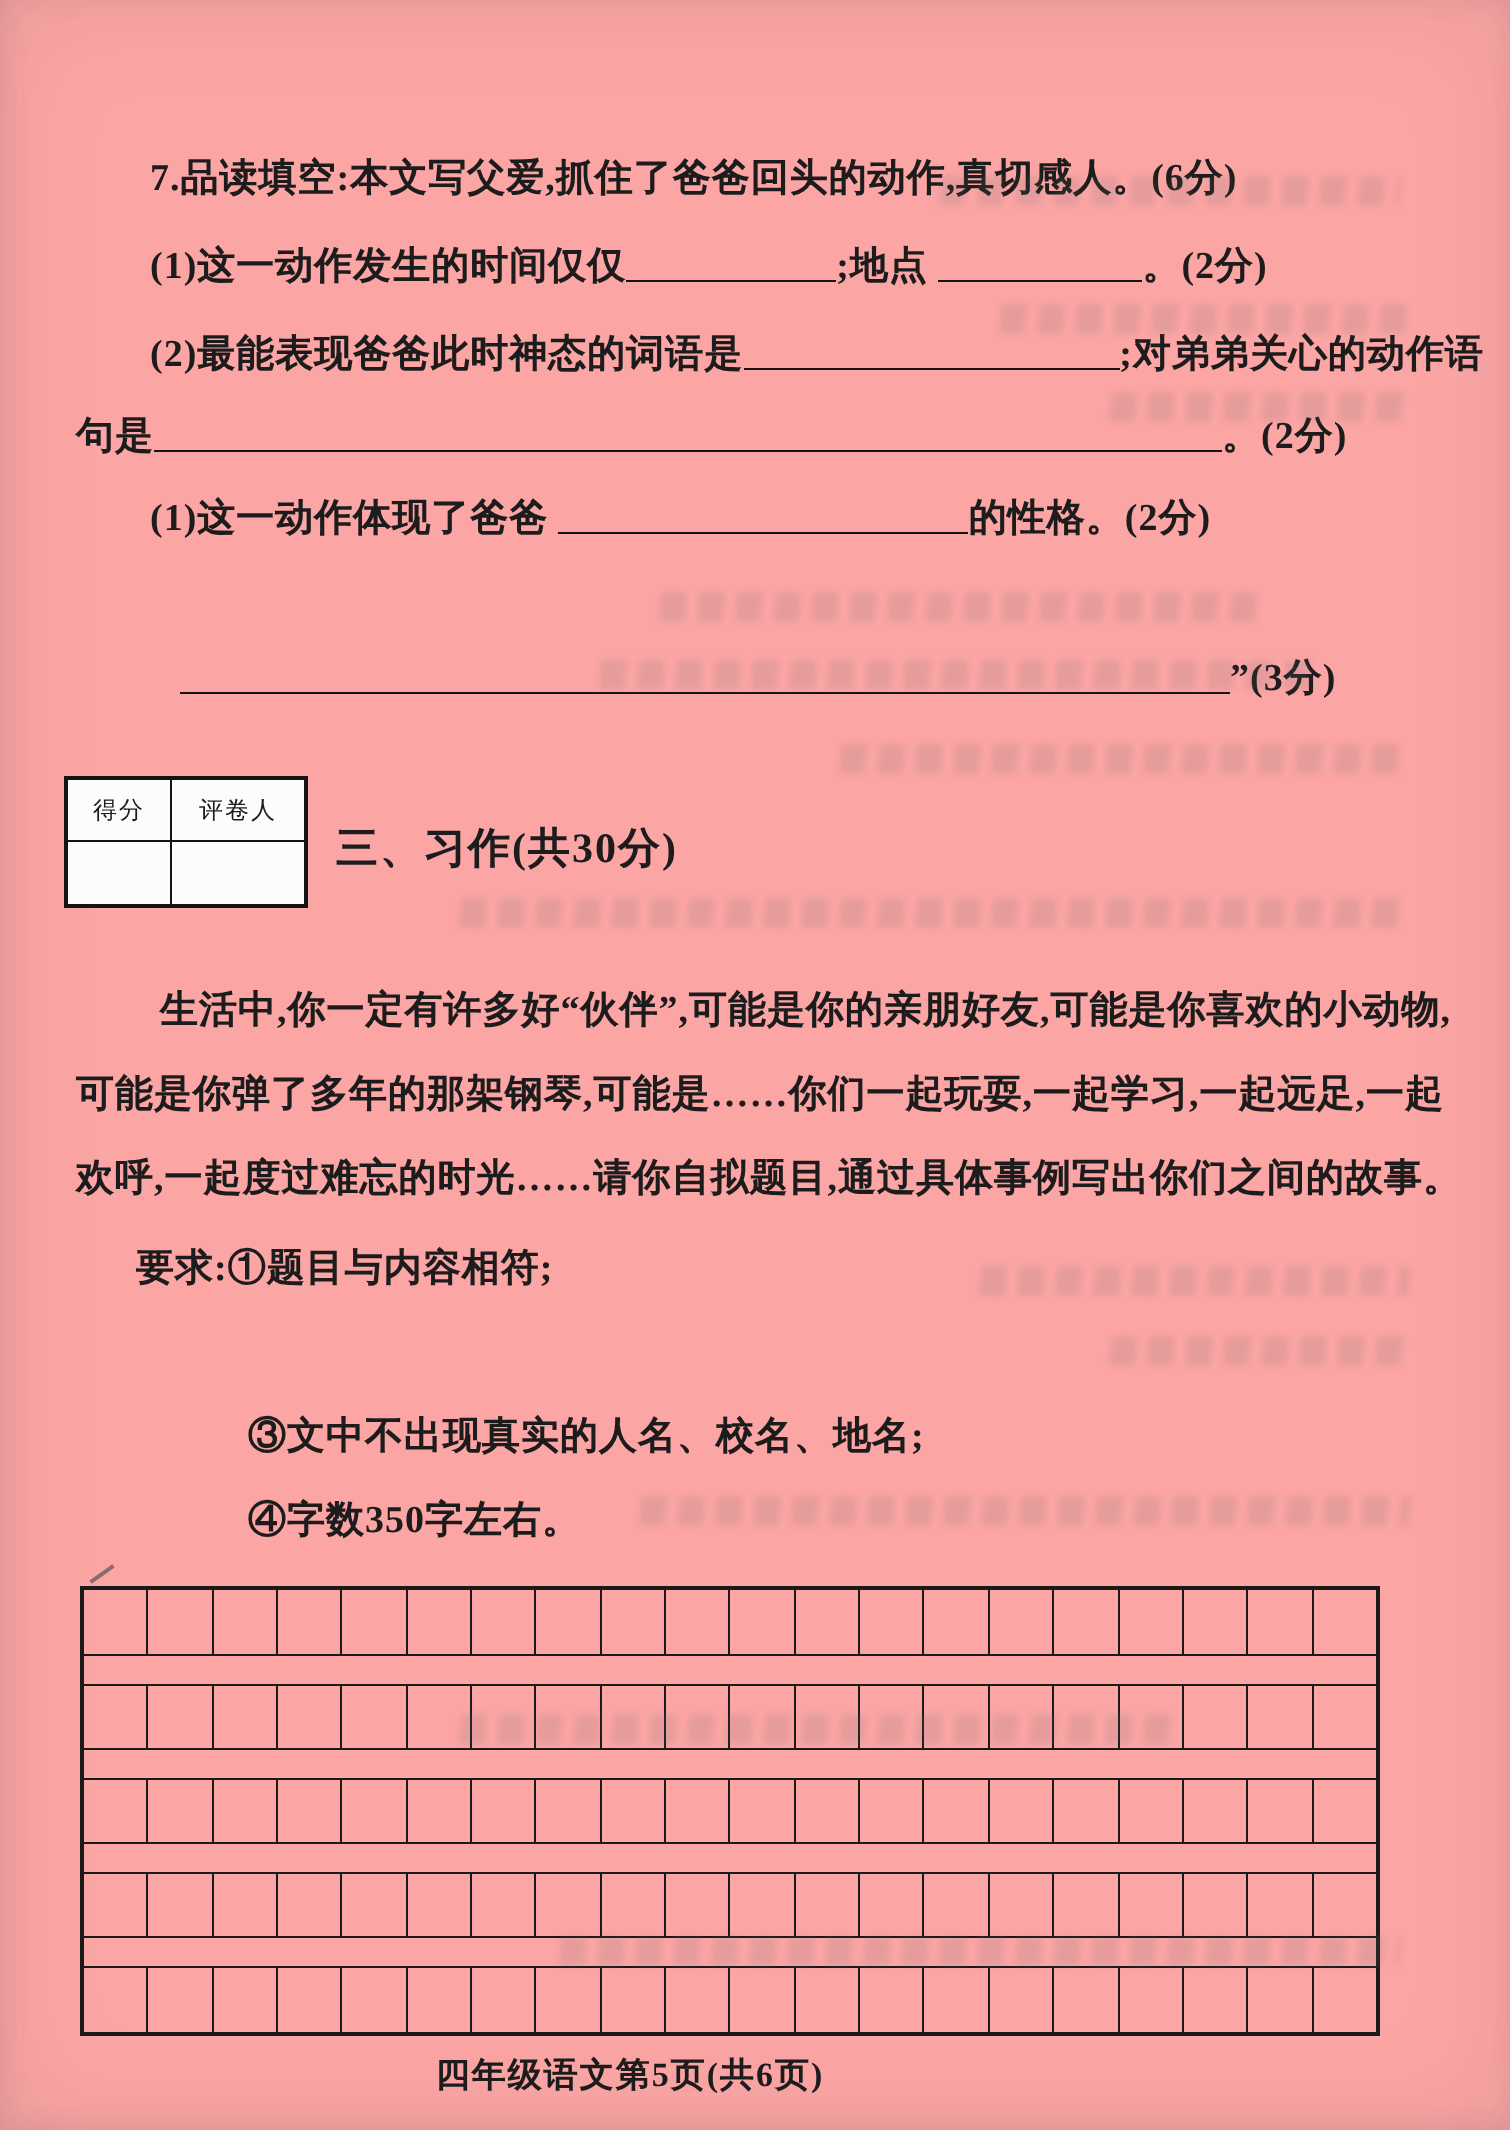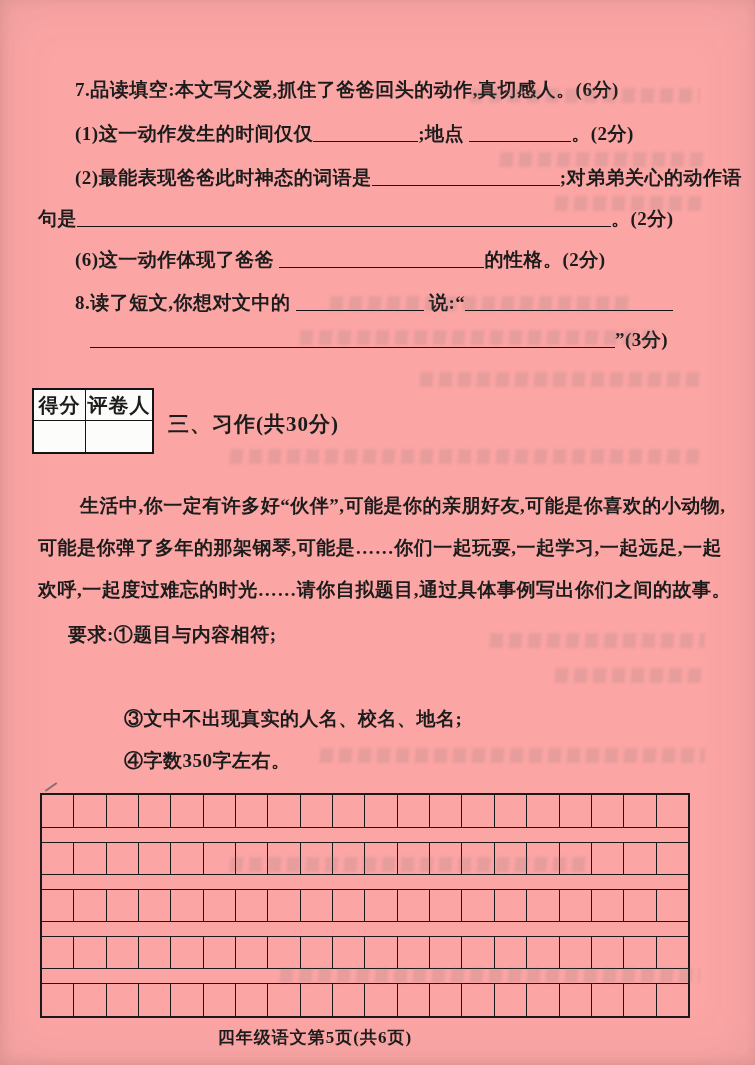--- a/index.html
+++ b/index.html
@@ -39,21 +39,21 @@
     border:2px solid #141414;
     display:grid;
     grid-template-columns:52px 1fr;
     grid-template-rows:31px 1fr;
     background:#fcfcfa;
   }
   .score-table .cell{
     border-right:1.6px solid #141414;
     border-bottom:1.6px solid #141414;
     display:flex;align-items:center;justify-content:center;
-    font-size:20px;font-weight:700;letter-spacing:1px;
+    font-size:12px;font-weight:400;letter-spacing:1px;
   }
   .score-table .cell:nth-child(2n){border-right:none;}
   .score-table .cell:nth-child(3),.score-table .cell:nth-child(4){border-bottom:none;}
   .section-title{
     position:absolute;left:168px;top:410px;
     font-size:21px;font-weight:700;letter-spacing:1px;font-family:Liberation Serif, serif;
   }
   
   .comp-grid{
     position:absolute;left:40px;top:793px;
@@ -113,26 +113,23 @@
 
   <div class="line" style="left:75px;top:164px;">
     <span>(2)最能表现爸爸此时神态的词语是</span><span class="blank" style="width:188px;"></span><span>;对弟弟关心的动作语</span>
   </div>
 
   <div class="line" style="left:38px;top:205px;">
     <span>句是</span><span class="blank" style="width:534px;"></span><span>。(2分)</span>
   </div>
 
   <div class="line" style="left:75px;top:246px;">
-    <span>(6)这一动作体现了爸爸</span>&nbsp;<span class="blank" style="width:205px;"></span><span>的性格。(2分)</span>
-  </div>
-
-  <div class="line" style="left:75px;top:289px;">
-    <span>8.读了短文,你想对文中的</span>&nbsp;<span class="blank" style="width:128px;"></span>&nbsp;<span>说:“</span><span class="blank" style="width:208px;"></span>
-  </div>
+    <span>(1)这一动作体现了爸爸</span>&nbsp;<span class="blank" style="width:205px;"></span><span>的性格。(2分)</span>
+  </div>
+
 
   <div class="line" style="left:90px;top:326px;">
     <span class="blank" style="width:525px;"></span><span>”(3分)</span>
   </div>
 
   <div class="score-table">
     <div class="cell">得分</div>
     <div class="cell">评卷人</div>
     <div class="cell"></div>
     <div class="cell"></div>

